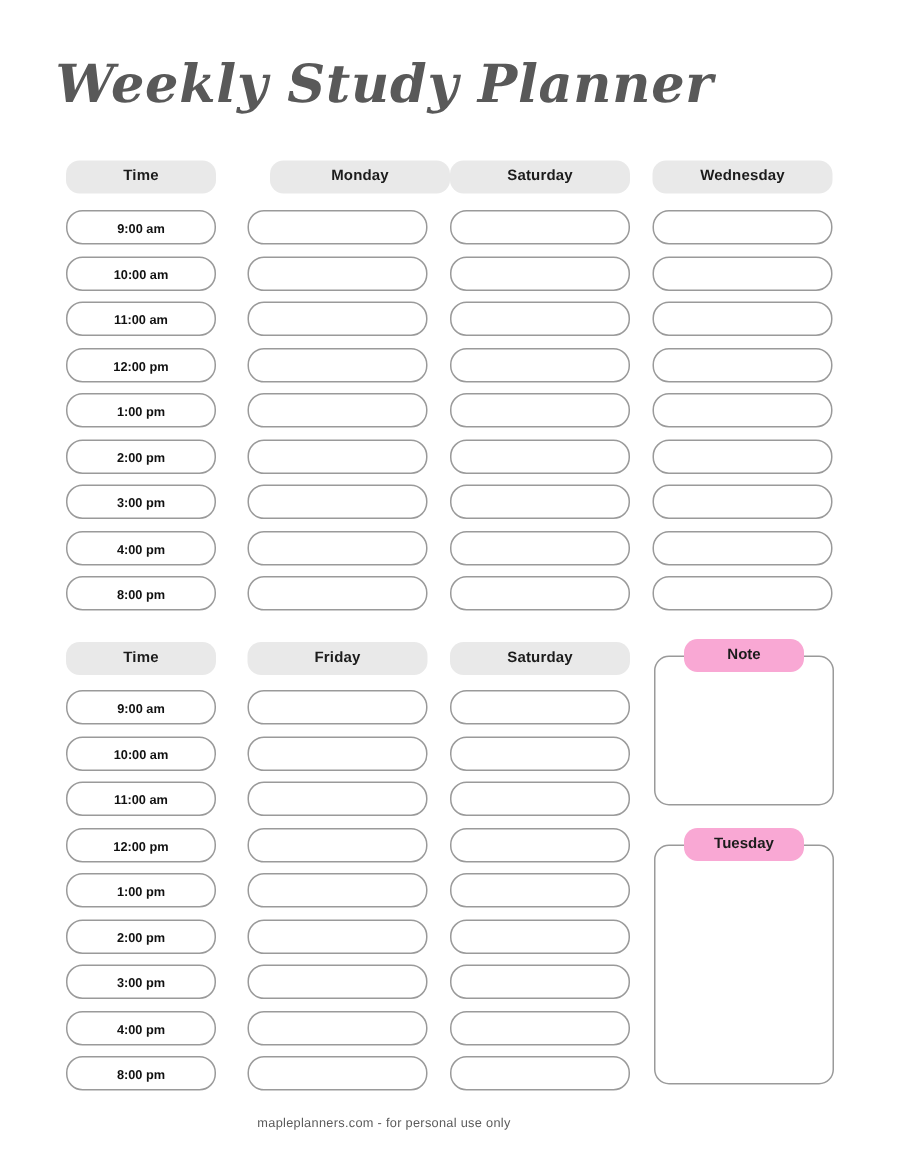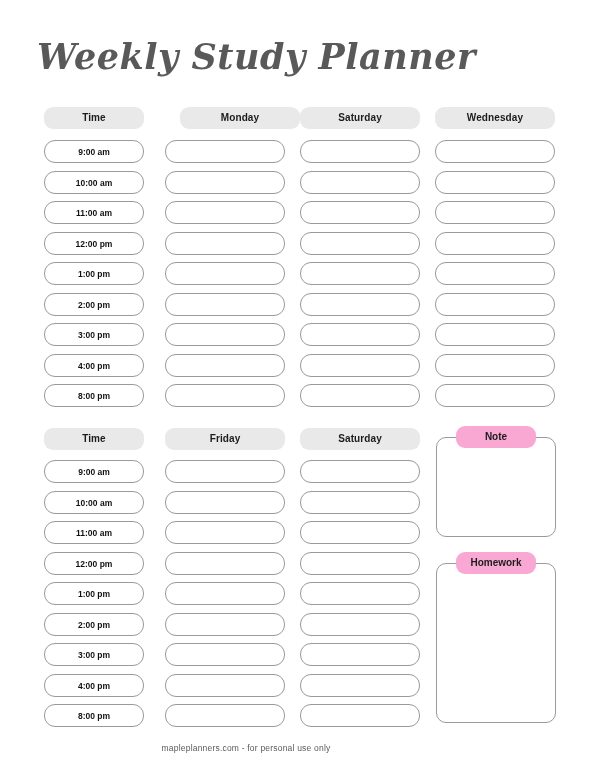--- a/index.html
+++ b/index.html
@@ -94,21 +94,21 @@
     font-size: 10px;
     font-weight: bold;
     color: #1c1c1c;
     white-space: nowrap;
     overflow: hidden;
   }
 
   
   #footer {
     position: absolute;
-    left: 4px;
+    left: 14px;
     top: 743px;
     width: 484px;
     text-align: center;
     font-size: 8.5px;
     color: #5a5a5a;
     letter-spacing: 0.2px;
     white-space: nowrap;
   }
 </style>
 </head>
@@ -189,18 +189,18 @@
       <div class="cell blank" style="left: 300px; top: 582px; width: 120px;"></div>
       <div class="cell blank" style="left: 300px; top: 613px; width: 120px;"></div>
       <div class="cell blank" style="left: 300px; top: 643px; width: 120px;"></div>
       <div class="cell blank" style="left: 300px; top: 674px; width: 120px;"></div>
       <div class="cell blank" style="left: 300px; top: 704px; width: 120px;"></div>
     </div>
   <div id="side-panels">
       <div class="sidebox" style="left: 436px; top: 437px; width: 120px; height: 100px;"></div>
       <div class="sidepill" style="width: 80px; left: 456px; top: 426px;">Note</div>
       <div class="sidebox" style="left: 436px; top: 563px; width: 120px; height: 160px;"></div>
-      <div class="sidepill" style="width: 80px; left: 456px; top: 552px;">Homework</div>
+      <div class="sidepill" style="width: 80px; left: 456px; top: 552px;">Tuesday</div>
     </div>
 
   <div id="footer">mapleplanners.com - for personal use only</div>
 
 </div>
 
 </body></html>

